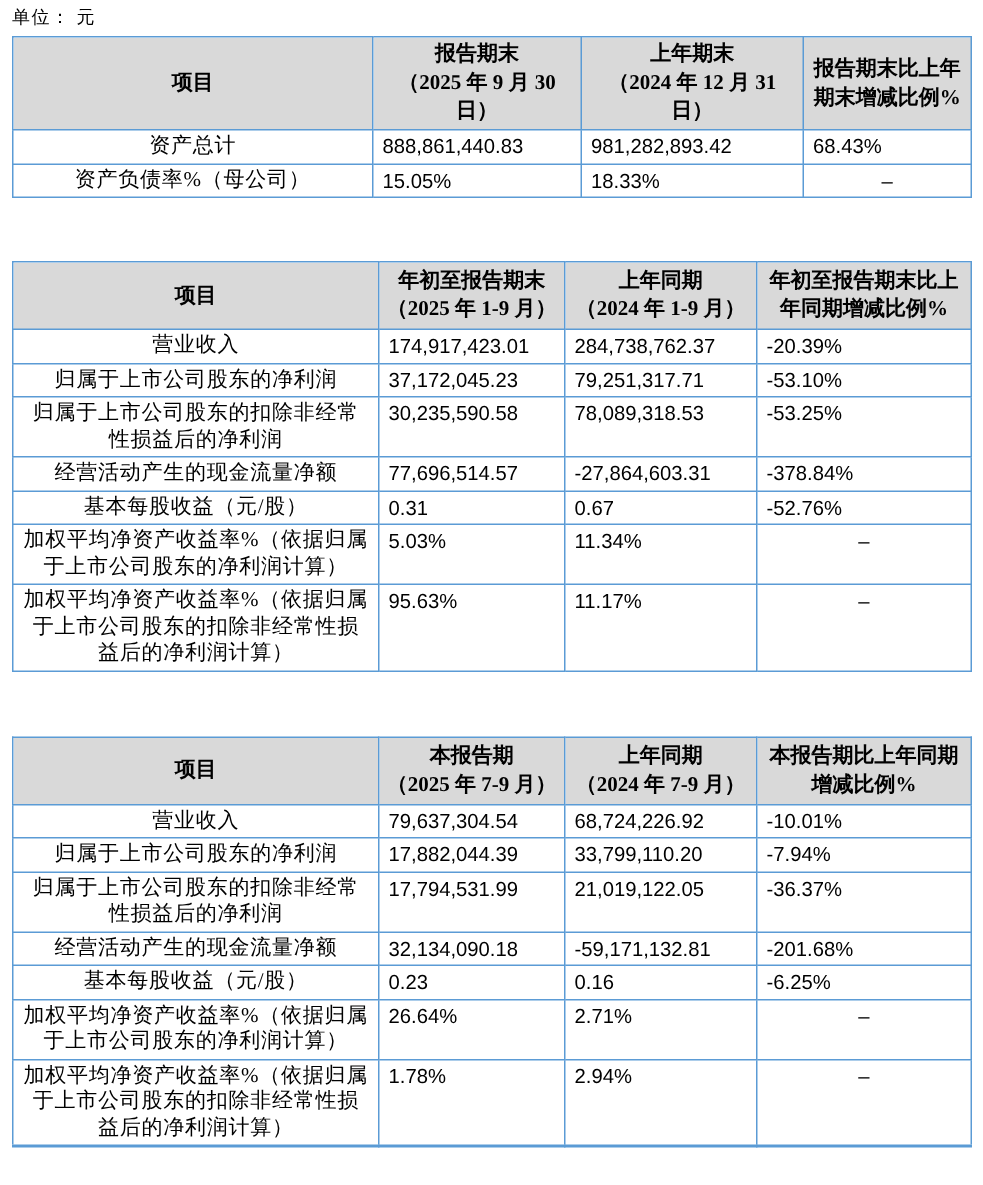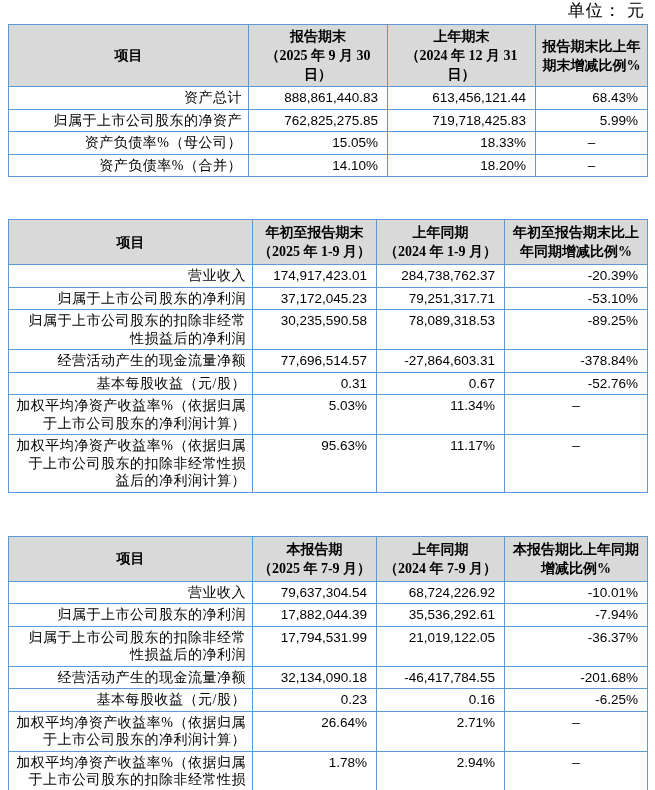--- a/index.html
+++ b/index.html
@@ -4,22 +4,22 @@
 <style>
   html, body { margin: 0; padding: 0; background: #ffffff; }
   body {
     width: 655px; height: 790px; overflow: hidden;
     font-family: "Liberation Serif", "DejaVu Serif", serif;
     color: #000000;
   }
   .page { padding: 2px 8px 0 8px; }
 
   .unit-label {
-    text-align: right;
-    font-size: 17px;
+    text-align: left;
+    font-size: 12px;
     line-height: 16px;
     padding: 1px 2px 5px 0;
     letter-spacing: 1px;
   }
 
   table.fin-table {
     border-collapse: collapse;
     table-layout: fixed;
     width: 639px;
   }
@@ -43,25 +43,25 @@
     height: 40px;
   }
 
   .fin-table td {
     vertical-align: top;
     font-size: 14px;
     line-height: 17.5px;
     padding: 2px 6px;
   }
   .fin-table td.item-cell {
-    text-align: right;
+    text-align: center;
     letter-spacing: 0.5px;
   }
   .fin-table td.num-cell {
-    text-align: right;
+    text-align: left;
     padding-right: 9px;
     font-family: "Liberation Sans", "DejaVu Sans", sans-serif;
     font-size: 13.5px;
   }
   .fin-table td.dash-cell {
     text-align: center;
     font-family: "Liberation Sans", "DejaVu Sans", sans-serif;
     font-size: 13.5px;
   }
 
@@ -104,39 +104,27 @@
           <th>
             <div>报告期末比上年</div>
             <div>期末增减比例%</div>
           </th>
         </tr>
       </thead>
     <tbody>
         <tr>
           <td class="item-cell">资产总计</td>
           <td class="num-cell">888,861,440.83</td>
-          <td class="num-cell">613,456,121.44</td>
+          <td class="num-cell">981,282,893.42</td>
           <td class="num-cell">68.43%</td>
-        </tr>
-        <tr>
-          <td class="item-cell">归属于上市公司股东的净资产</td>
-          <td class="num-cell">762,825,275.85</td>
-          <td class="num-cell">719,718,425.83</td>
-          <td class="num-cell">5.99%</td>
         </tr>
         <tr>
           <td class="item-cell">资产负债率%（母公司）</td>
           <td class="num-cell">15.05%</td>
           <td class="num-cell">18.33%</td>
-          <td class="dash-cell">–</td>
-        </tr>
-        <tr>
-          <td class="item-cell">资产负债率%（合并）</td>
-          <td class="num-cell">14.10%</td>
-          <td class="num-cell">18.20%</td>
           <td class="dash-cell">–</td>
         </tr>
       </tbody>
   </table>
 
   <table class="fin-table t2">
     <colgroup>
       <col class="c1">
         <col class="c2">
         <col class="c3">
@@ -171,21 +159,21 @@
         <tr>
           <td class="item-cell">归属于上市公司股东的净利润</td>
           <td class="num-cell">37,172,045.23</td>
           <td class="num-cell">79,251,317.71</td>
           <td class="num-cell">-53.10%</td>
         </tr>
         <tr>
           <td class="item-cell">归属于上市公司股东的扣除非经常性损益后的净利润</td>
           <td class="num-cell">30,235,590.58</td>
           <td class="num-cell">78,089,318.53</td>
-          <td class="num-cell">-89.25%</td>
+          <td class="num-cell">-53.25%</td>
         </tr>
         <tr>
           <td class="item-cell">经营活动产生的现金流量净额</td>
           <td class="num-cell">77,696,514.57</td>
           <td class="num-cell">-27,864,603.31</td>
           <td class="num-cell">-378.84%</td>
         </tr>
         <tr>
           <td class="item-cell">基本每股收益（元/股）</td>
           <td class="num-cell">0.31</td>
@@ -236,33 +224,33 @@
     <tbody>
         <tr>
           <td class="item-cell">营业收入</td>
           <td class="num-cell">79,637,304.54</td>
           <td class="num-cell">68,724,226.92</td>
           <td class="num-cell">-10.01%</td>
         </tr>
         <tr>
           <td class="item-cell">归属于上市公司股东的净利润</td>
           <td class="num-cell">17,882,044.39</td>
-          <td class="num-cell">35,536,292.61</td>
+          <td class="num-cell">33,799,110.20</td>
           <td class="num-cell">-7.94%</td>
         </tr>
         <tr>
           <td class="item-cell">归属于上市公司股东的扣除非经常性损益后的净利润</td>
           <td class="num-cell">17,794,531.99</td>
           <td class="num-cell">21,019,122.05</td>
           <td class="num-cell">-36.37%</td>
         </tr>
         <tr>
           <td class="item-cell">经营活动产生的现金流量净额</td>
           <td class="num-cell">32,134,090.18</td>
-          <td class="num-cell">-46,417,784.55</td>
+          <td class="num-cell">-59,171,132.81</td>
           <td class="num-cell">-201.68%</td>
         </tr>
         <tr>
           <td class="item-cell">基本每股收益（元/股）</td>
           <td class="num-cell">0.23</td>
           <td class="num-cell">0.16</td>
           <td class="num-cell">-6.25%</td>
         </tr>
         <tr>
           <td class="item-cell">加权平均净资产收益率%（依据归属于上市公司股东的净利润计算）</td>

